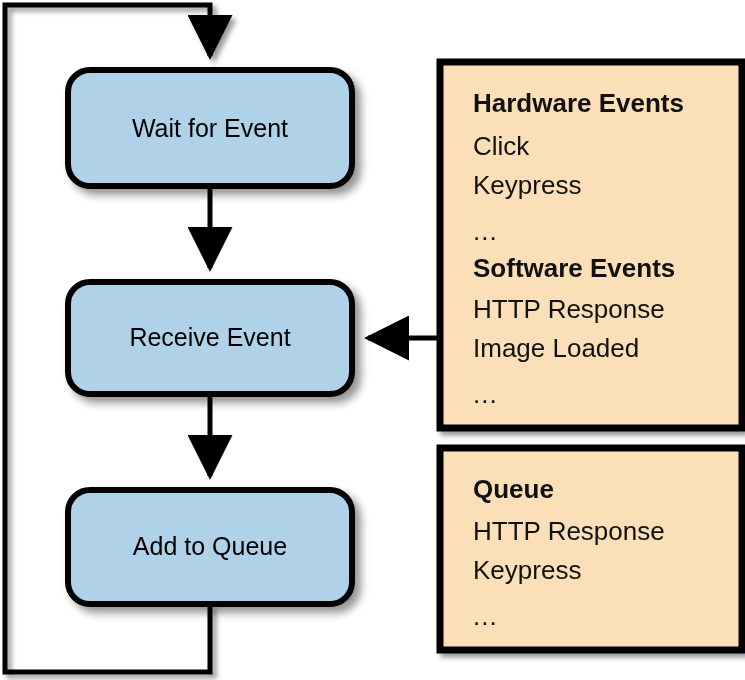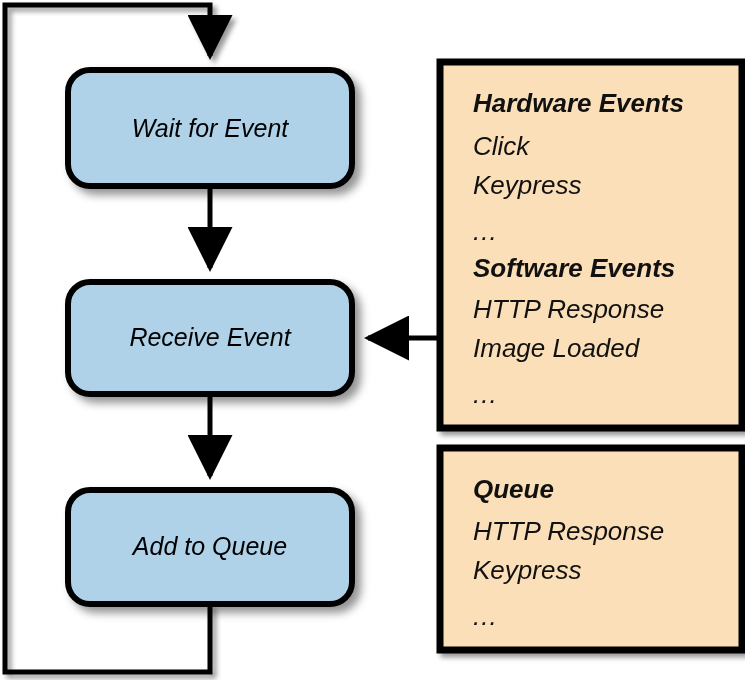--- a/index.html
+++ b/index.html
@@ -10,21 +10,20 @@
   }
   body {
     font-family: "Liberation Sans", sans-serif;
   }
   #diagram-root {
     position: relative;
     width: 745px;
     height: 680px;
     background: #ffffff;
     overflow: hidden;
-    font-style: italic;
   }
   #diagram-svg {
     position: absolute;
     left: 0;
     top: 0;
     width: 745px;
     height: 680px;
     display: block;
   }
   .node-label {

